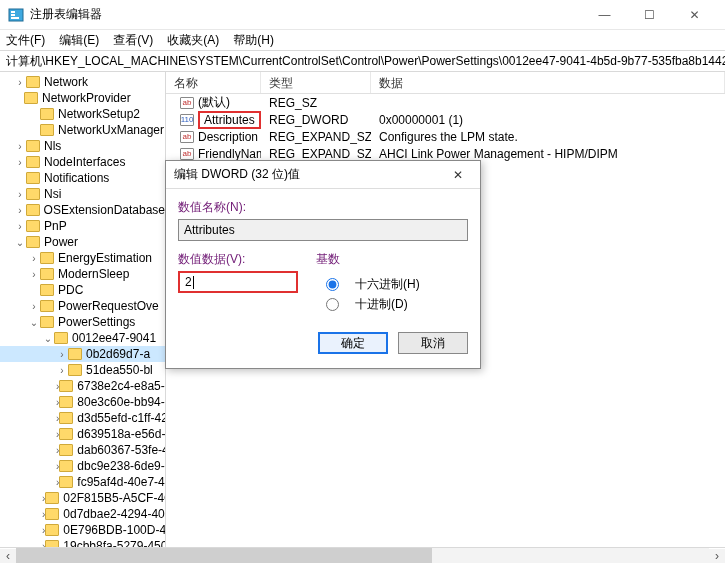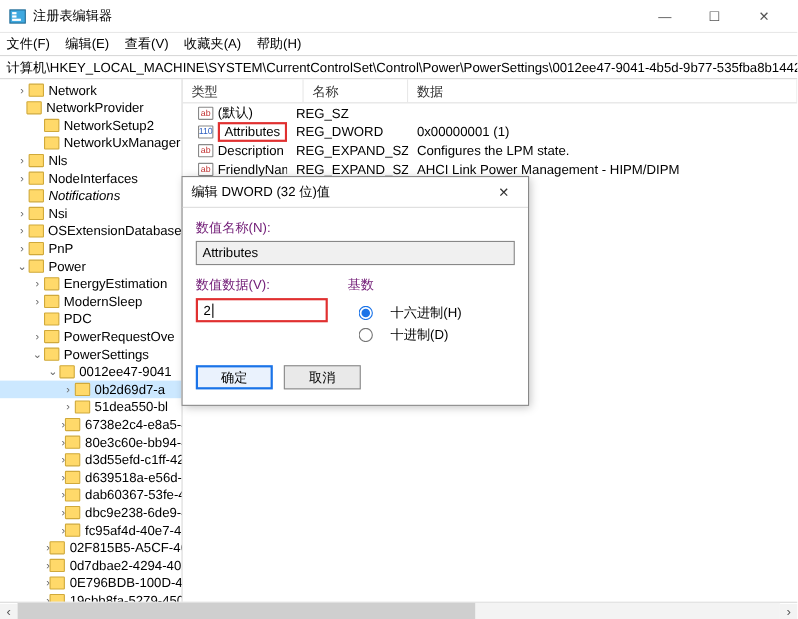--- a/index.html
+++ b/index.html
@@ -45,21 +45,21 @@
 .dialog .dlg-body { padding: 10px 12px 14px; }
 .dialog label { display: block; margin-bottom: 3px; color: #701a75; }
 .dialog .ro-input { width: 100%; height: 22px; border: 1px solid #888; background: #f0f0f0; padding: 0 5px; display: flex; align-items: center; margin-bottom: 10px; }
 .dialog .fieldrow { display: flex; gap: 18px; }
 .dialog .value-input { width: 120px; height: 22px; border: 2px solid #e03030; padding: 0 5px; display: flex; align-items: center; }
 .dialog .value-input::after { content:""; display:inline-block; width:1px; height:13px; background:#000; margin-left:1px; animation: blink 1s steps(1) infinite; }
 @keyframes blink { 50% { opacity: 0; } }
 .dialog .radios { padding-top: 2px; }
 .dialog .radios .r { display: flex; align-items: center; gap: 16px; margin: 3px 10px; }
 .dialog .radios input { accent-color: #1a73e8; }
-.dialog .btns { display: flex; justify-content: flex-start; gap: 10px; margin-top: 16px; }
+.dialog .btns { display: flex; justify-content: flex-end; gap: 10px; margin-top: 16px; }
 .dialog .btns button { width: 70px; height: 22px; border: 1px solid #888; background: #e9e9e9; }
 .dialog .btns button.primary { border: 2px solid #1a73e8; background: #eaf2fd; }
 
 .statusbar { position: absolute; bottom: 0; left: 0; right: 0; height: 16px; border-top: 1px solid #d9d9d9; display: flex; align-items: center; }
 .statusbar .scroll-left, .statusbar .scroll-right { width: 16px; text-align: center; color: #555; background: #f3f3f3; }
 .statusbar .track { flex: 1; background: #f3f3f3; height: 100%; position: relative; }
 .statusbar .thumb { position: absolute; left: 0; width: 60%; height: 100%; background: #cfcfcf; }
 </style>
 </head>
 <body>
@@ -116,21 +116,21 @@
       <div class="tree-item" style="padding-left: 14px;">
         <span class="toggle">›</span>
         <span class="folder"></span>
         <span>Nls</span>
       </div>
       <div class="tree-item" style="padding-left: 14px;">
         <span class="toggle">›</span>
         <span class="folder"></span>
         <span>NodeInterfaces</span>
       </div>
-      <div class="tree-item" style="padding-left: 14px; font-style: italic;">
+      <div class="tree-item" style="padding-left: 14px;">
         <span class="toggle"></span>
         <span class="folder"></span>
         <span>Notifications</span>
       </div>
       <div class="tree-item" style="padding-left: 14px;">
         <span class="toggle">›</span>
         <span class="folder"></span>
         <span>Nsi</span>
       </div>
       <div class="tree-item" style="padding-left: 14px;">
@@ -239,22 +239,22 @@
         <span>0E796BDB-100D-47D</span>
       </div>
       <div class="tree-item" style="padding-left: 42px;">
         <span class="toggle">›</span>
         <span class="folder"></span>
         <span>19cbb8fa-5279-450e</span>
       </div>
     </div>
   <div class="listview">
     <div class="listheader">
+      <div class="col col-name">名称</div>
       <div class="col col-type">类型</div>
-      <div class="col col-name">名称</div>
       <div class="col col-data">数据</div>
     </div>
     <div id="listrows">
         <div class="listrow">
           <div class="cell col-name" style="display: flex; align-items: center; gap: 4px;">
             <div class="val-icon str">ab</div>
             <span class="">(默认)</span>
           </div>
           <div class="cell col-type">REG_SZ</div>
         </div>

